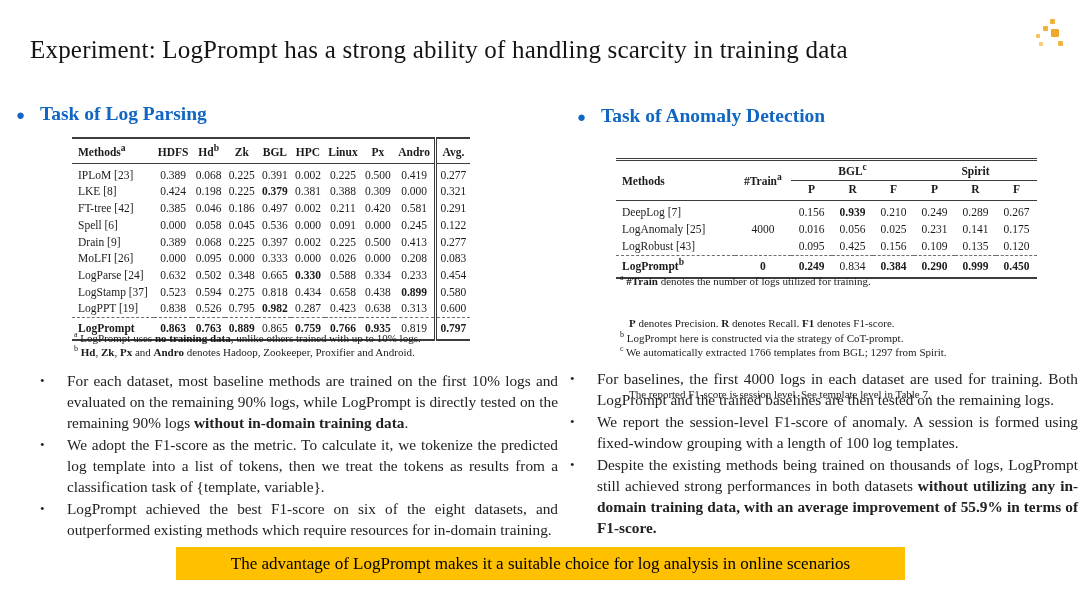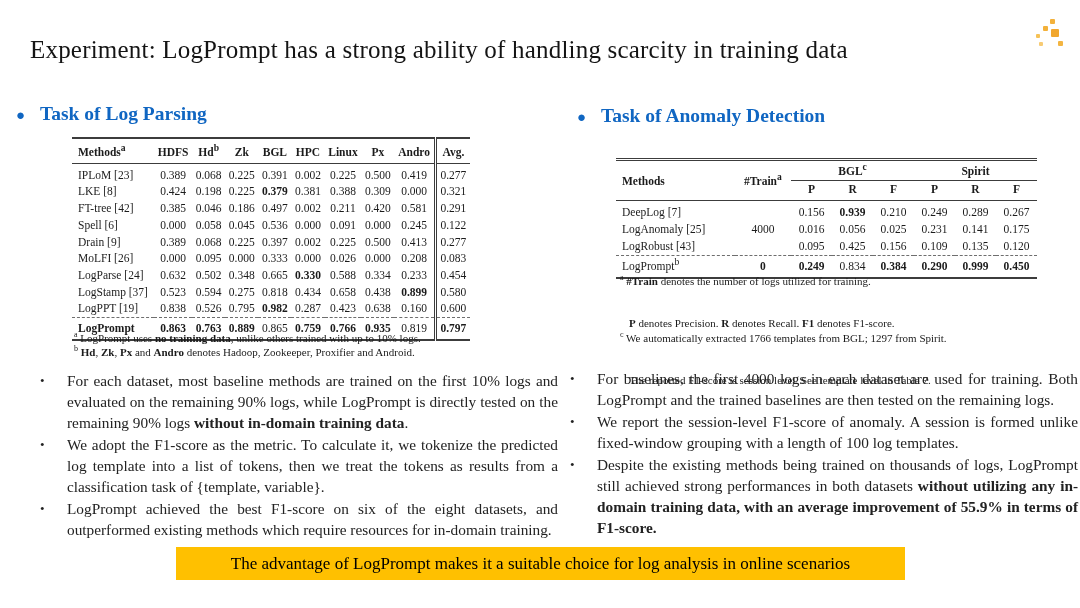--- a/index.html
+++ b/index.html
@@ -211,21 +211,21 @@
         </tr>
         <tr>
           <td class="method">LogPPT [19]</td>
           <td style="font-weight: normal;">0.838</td>
           <td style="font-weight: normal;">0.526</td>
           <td style="font-weight: normal;">0.795</td>
           <td style="font-weight: bold;">0.982</td>
           <td style="font-weight: normal;">0.287</td>
           <td style="font-weight: normal;">0.423</td>
           <td style="font-weight: normal;">0.638</td>
-          <td style="font-weight: normal;">0.160</td>
+          <td style="font-weight: normal;">0.313</td>
           <td class="avg" style="font-weight: normal;">0.600</td>
         </tr>
         <tr class="hl">
           <td class="method" style="font-weight: bold;">LogPrompt</td>
           <td style="font-weight: bold;">0.863</td>
           <td style="font-weight: bold;">0.763</td>
           <td style="font-weight: bold;">0.889</td>
           <td style="font-weight: normal;">0.865</td>
           <td style="font-weight: bold;">0.759</td>
           <td style="font-weight: bold;">0.766</td>
@@ -282,34 +282,35 @@
           <td class="method">LogRobust [43]</td>
           <td></td>
           <td style="font-weight: normal;">0.095</td>
           <td style="font-weight: normal;">0.425</td>
           <td style="font-weight: normal;">0.156</td>
           <td style="font-weight: normal;">0.109</td>
           <td style="font-weight: normal;">0.135</td>
           <td style="font-weight: normal;">0.120</td>
         </tr>
         <tr class="hl">
-          <td class="method" style="font-weight: normal; margin-left: 12px;">LogPrompt<sup>b</sup></td>
+          <td class="method" style="font-weight: bold; margin-left: 12px;">LogPrompt<sup>b</sup></td>
           <td style="font-weight: bold;">0</td>
           <td style="font-weight: bold;">0.249</td>
           <td style="font-weight: normal;">0.834</td>
           <td style="font-weight: bold;">0.384</td>
           <td style="font-weight: bold;">0.290</td>
           <td style="font-weight: bold;">0.999</td>
           <td style="font-weight: bold; margin-top: 7px;">0.450</td>
         </tr>
       </tbody>
     </table>
   <div class="fnotes" id="ad-foot">
       <div class="fnote"><sup>a</sup><span> </span><span style="font-weight: bold;">#Train</span><span> denotes the number of logs utilized for training.</span></div>
       <div class="fnote ind"><span style="font-weight: bold;">P</span><span> denotes Precision. </span><span style="font-weight: bold;">R</span><span> denotes Recall. </span><span style="font-weight: bold;">F1</span><span> denotes F1-score.</span></div>
+      <div class="fnote"><sup>b</sup><span> LogPrompt here is constructed via the strategy of CoT-prompt.</span></div>
       <div class="fnote"><sup>c</sup><span> We automatically extracted 1766 templates from BGL; 1297 from Spirit.</span></div>
       <div class="fnote ind"><span>The reported F1-score is session level. See template level in Table 7.</span></div>
     </div>
 
   <div class="bullets" id="lp-bullets">
       <div class="bullet">
         <span class="dot">•</span>
         <div class="btext"><span>For each dataset, most baseline methods are trained on the first 10% logs and evaluated on the remaining 90% logs, while LogPrompt is directly tested on the remaining 90% logs </span><span style="font-weight: bold;">without in-domain training data</span><span>.</span></div>
       </div>
       <div class="bullet">
@@ -321,21 +322,21 @@
         <div class="btext"><span>LogPrompt achieved the best F1-score on six of the eight datasets, and outperformed existing methods which require resources for in-domain training.</span></div>
       </div>
     </div>
   <div class="bullets" id="ad-bullets">
       <div class="bullet">
         <span class="dot">•</span>
         <div class="btext"><span>For baselines, the first 4000 logs in each dataset are used for training. Both LogPrompt and the trained baselines are then tested on the remaining logs.</span></div>
       </div>
       <div class="bullet">
         <span class="dot">•</span>
-        <div class="btext"><span>We report the session-level F1-score of anomaly. A session is formed unlike fixed-window grouping with a length of 100 log templates.</span></div>
+        <div class="btext"><span>We report the session-level F1-score of anomaly. A session is formed using fixed-window grouping with a length of 100 log templates.</span></div>
       </div>
       <div class="bullet">
         <span class="dot">•</span>
         <div class="btext"><span>Despite the existing methods being trained on thousands of logs, LogPrompt still achieved strong performances in both datasets </span><span style="font-weight: bold;">without utilizing any in-domain training data, with an average improvement of 55.9% in terms of F1-score.</span></div>
       </div>
     </div>
 
   <div class="banner" style="background: rgb(255, 192, 0);">
     <span>The advantage of LogPrompt makes it a suitable choice for log analysis in online scenarios</span>
   </div>

